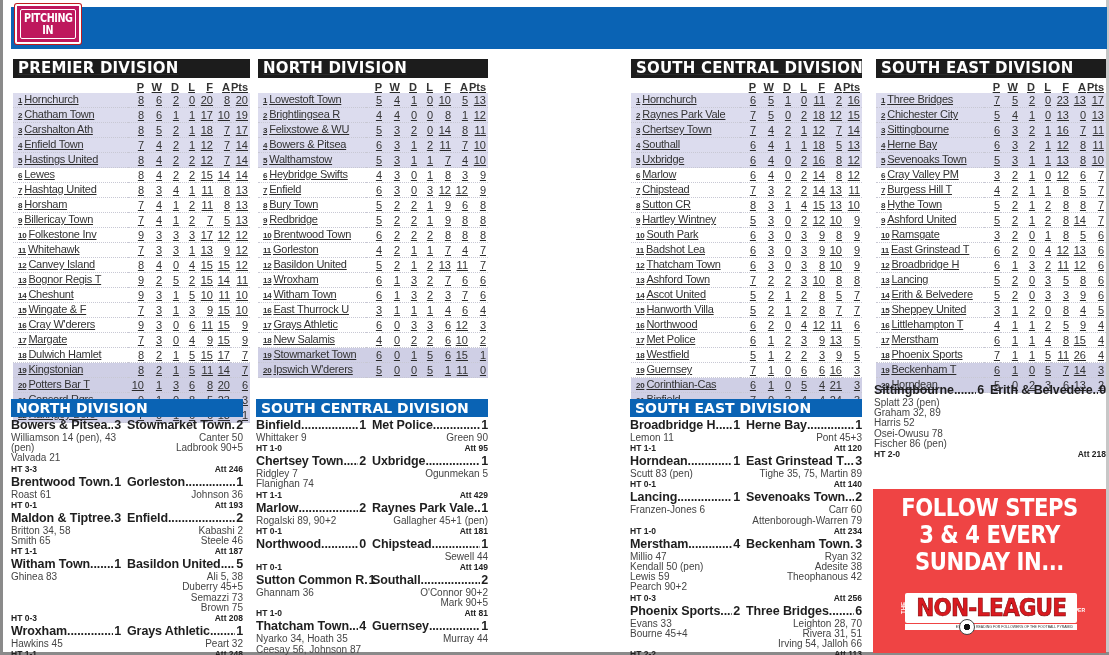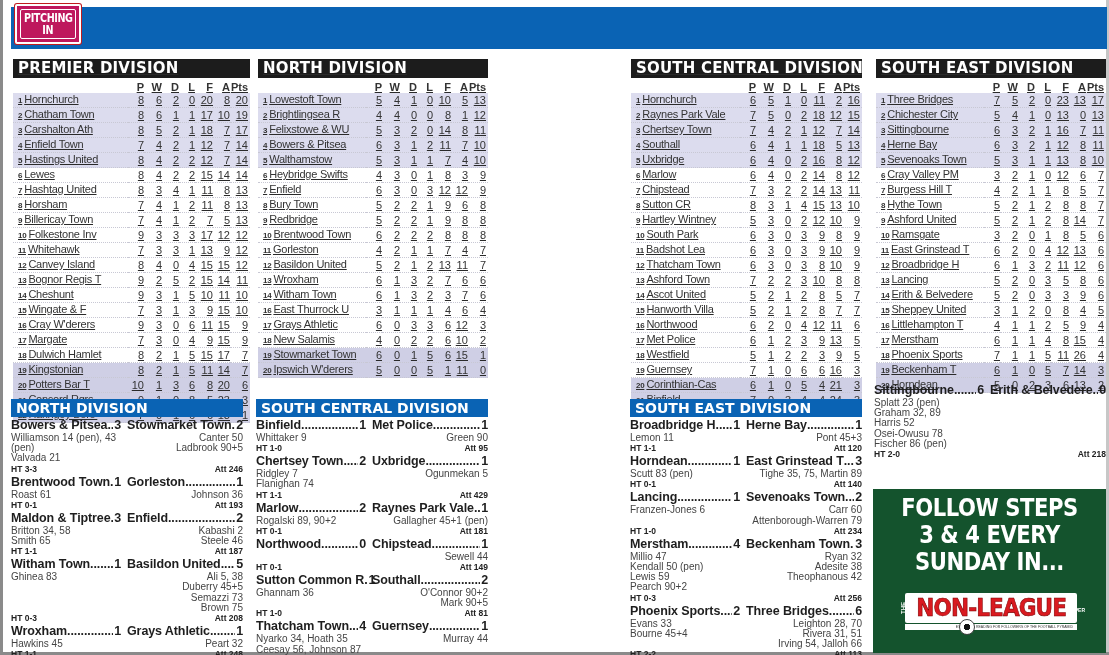--- a/index.html
+++ b/index.html
@@ -33,21 +33,21 @@
   .side .name { white-space: nowrap; }
   .side .dots { flex: 1; overflow: hidden; white-space: nowrap; }
   .side .dots::before { content: "........................................................"; }
   .side .goals { padding-left: 1px; }
   .side.home { padding-right: 6px; }
   .scorers { display: flex; font-size: 10px; line-height: 10.2px; color: #444; }
   .scorers .col { width: 50%; }
   .scorers .col.away { text-align: right; }
   .foot-line { display: flex; justify-content: space-between; font-size: 8.5px; font-weight: bold; line-height: 10px; color: #222; }
 
-  .promo-box { position: absolute; left: 873px; top: 489px; width: 233px; height: 164px; background: #14532d; }
+  .promo-box { position: absolute; left: 873px; top: 489px; width: 233px; height: 164px; background: #ef4444; }
   .promo-text { color: #ffffff; font-weight: bold; font-size: 24px; line-height: 27px; text-align: center; margin-top: 6px; letter-spacing: -0.5px; font-family: "DejaVu Sans", sans-serif; transform: scaleX(0.88); }
   .nl-logo { position: absolute; left: 24px; top: 104px; width: 188px; height: 44px; }
   .nl-main { position: absolute; left: 8px; top: 0; width: 172px; height: 30px; background: #ffffff; border-radius: 2px; display: flex; align-items: center; justify-content: center; }
   .nl-main span.nl-word { color: #d91a20; font-weight: bold; font-size: 24px; font-family: "DejaVu Sans", sans-serif; letter-spacing: -1px; transform: scaleX(0.9); -webkit-text-stroke: 0.6px #7a0000; }
   .nl-the { position: absolute; left: 0; top: 12px; font-size: 6px; color: #fff; font-weight: bold; transform: rotate(-90deg); }
   .nl-paper { position: absolute; right: 0; top: 14px; font-size: 5px; color: #fff; font-weight: bold; }
   .nl-strap { position: absolute; left: 8px; top: 31px; width: 172px; height: 6px; background: #ffffff; font-size: 3.5px; line-height: 6px; color: #333; text-align: right; padding-right: 4px; overflow: hidden; white-space: nowrap; }
   .nl-ball { position: absolute; left: 62px; top: 26px; width: 16px; height: 16px; border-radius: 50%; background: radial-gradient(circle at 50% 50%, #111 0 3px, #fff 3px 100%); border: 1px solid #444; }
 </style>
 </head>

